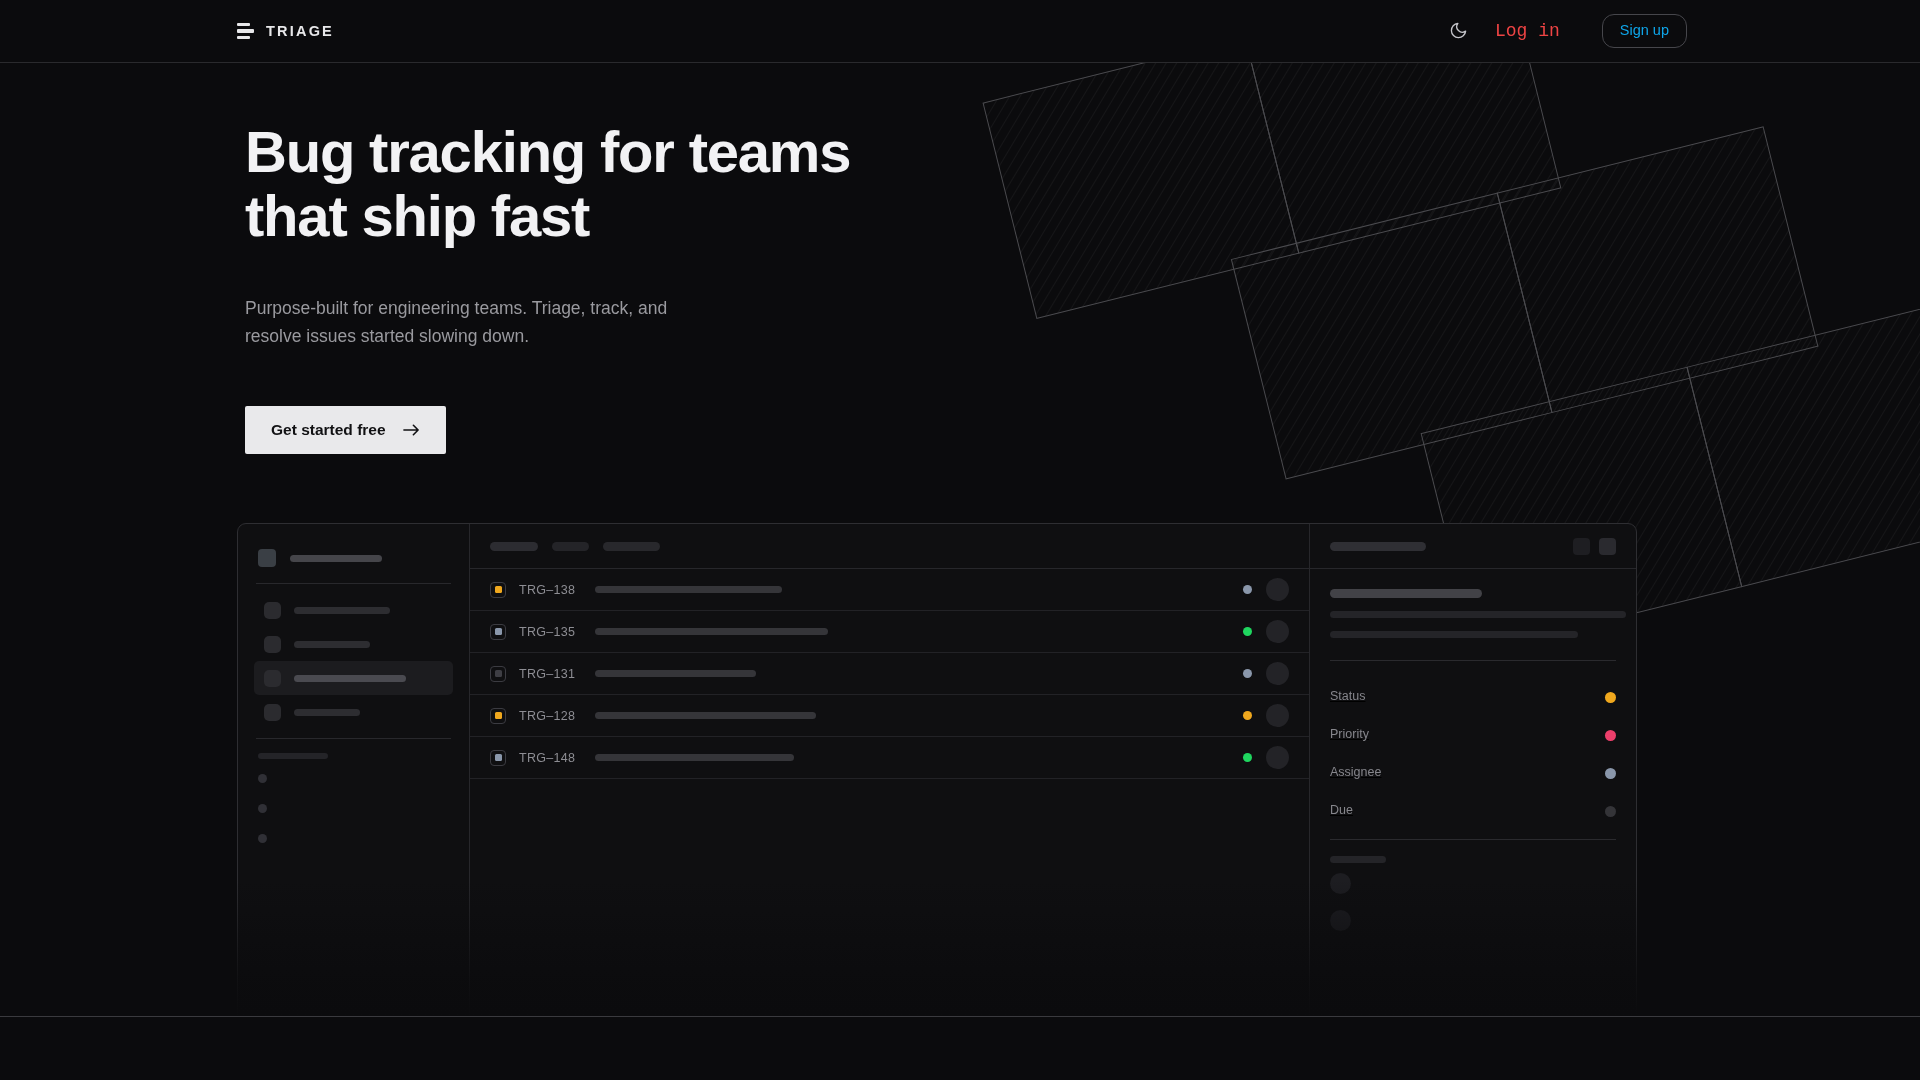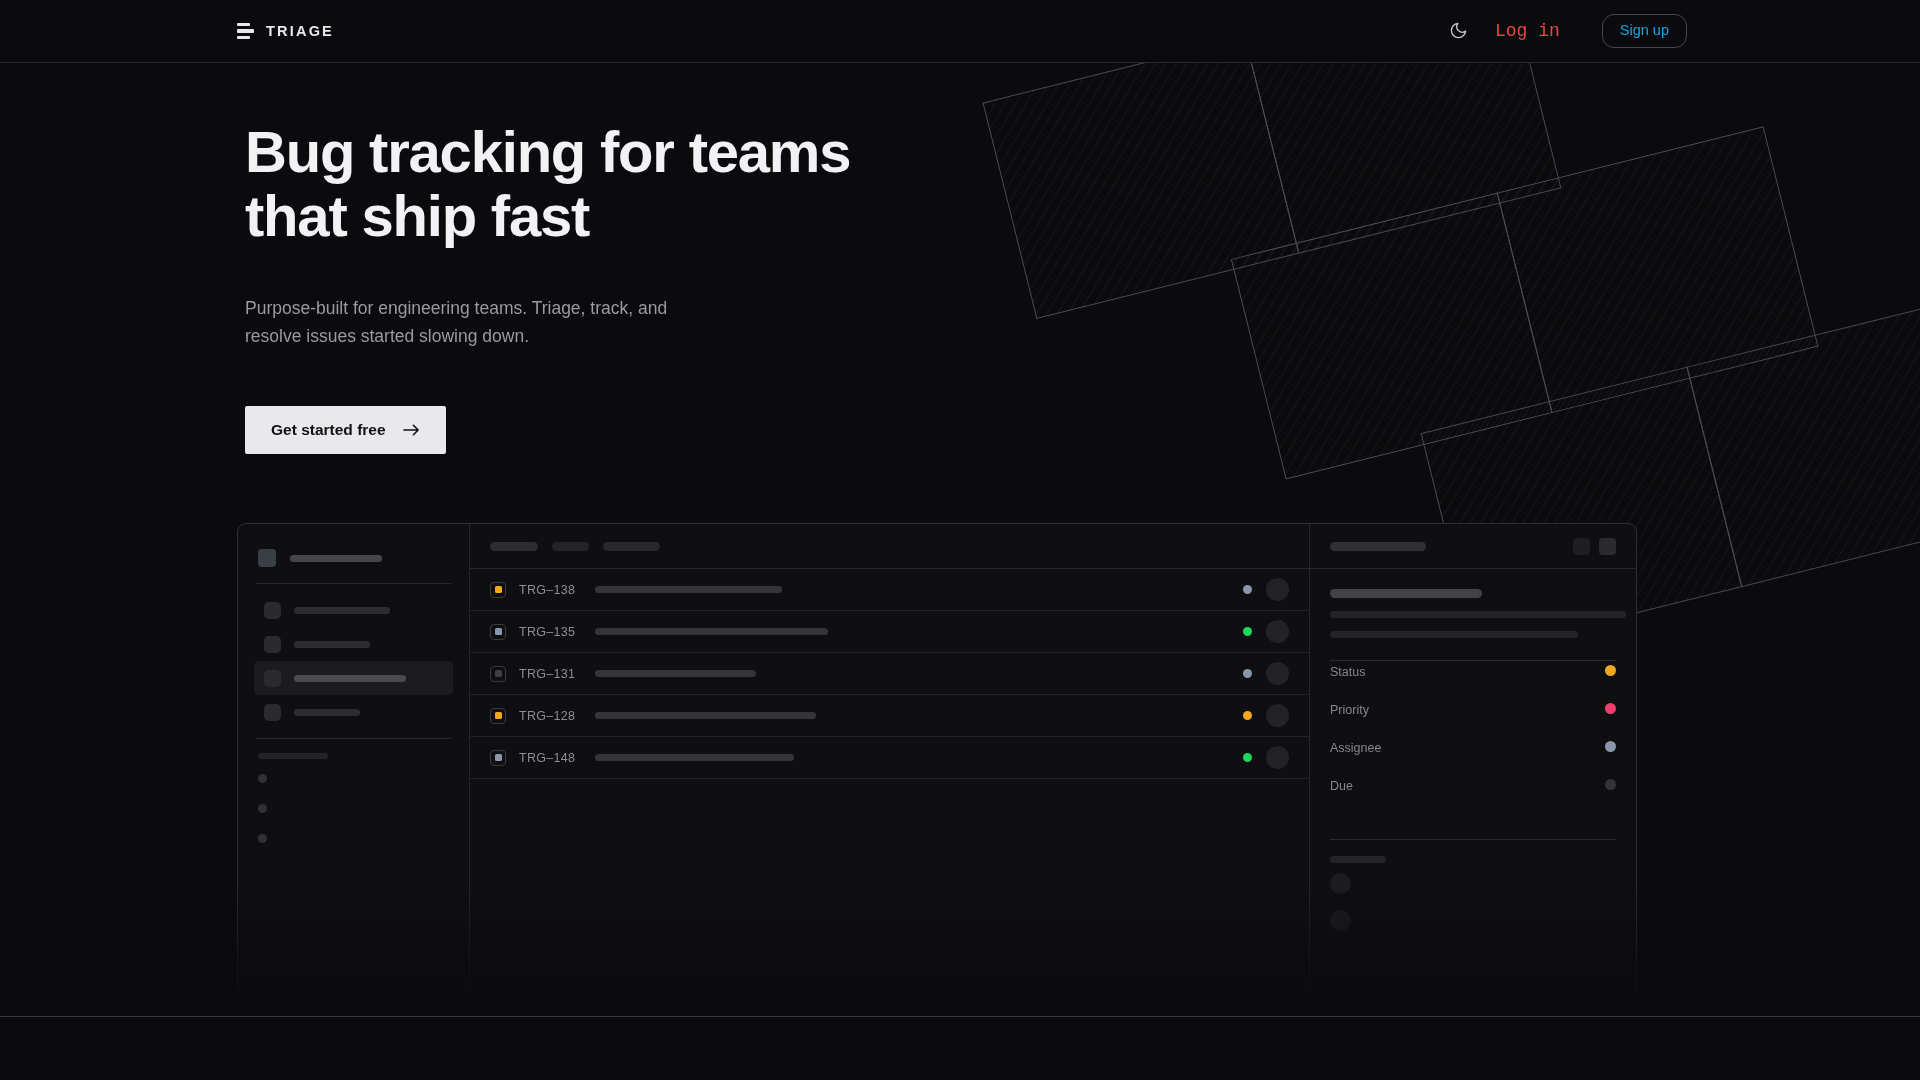--- a/index.html
+++ b/index.html
@@ -147,21 +147,21 @@
     justify-content:space-between; padding:0 20px; border-bottom:1px solid #27272b;
   }
   .d-title { width:96px; height:9px; border-radius:5px; background:#2f2f34; }
   .d-actions { display:flex; gap:9px; }
   .d-act { width:17px; height:17px; border-radius:4px; background:#1e1e22; }
   .d-act.b { background:#2a2a2f; }
   .d-body { padding:20px; }
   .d-h { width:152px; height:9px; border-radius:5px; background:#424247; }
   .d-l { height:7px; border-radius:4px; background:#242428; margin-top:13px; }
   .d-sep { height:1px; background:#2a2a2e; margin:22px 0 4px 0; }
-  .meta { display:flex; align-items:flex-start; justify-content:space-between; height:38px; }
+  .meta { display:flex; align-items:flex-end; justify-content:space-between; height:38px;text-decoration:underline; }
   .meta-label { color:#86868c; font-size:12.5px; }
   .meta-dot { width:11px; height:11px; border-radius:50%; }
   .d-foot-cap { width:56px; height:7px; border-radius:4px; background:#242428; margin:16px 0 10px 0; }
   .d-av { width:21px; height:21px; border-radius:50%; background:#1d1d21; margin-bottom:16px; }
 </style>
 </head>
 <body>
 
 <div class="page">
 

